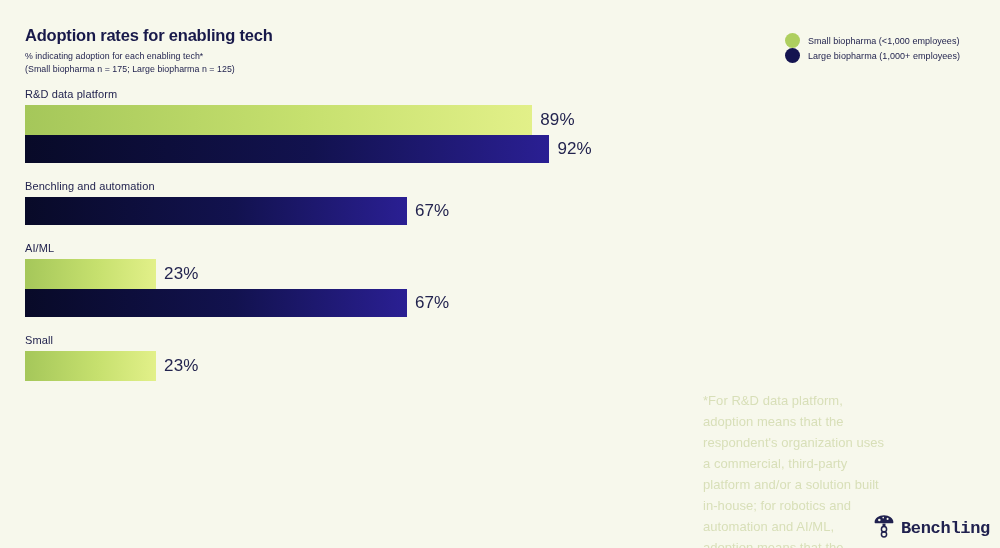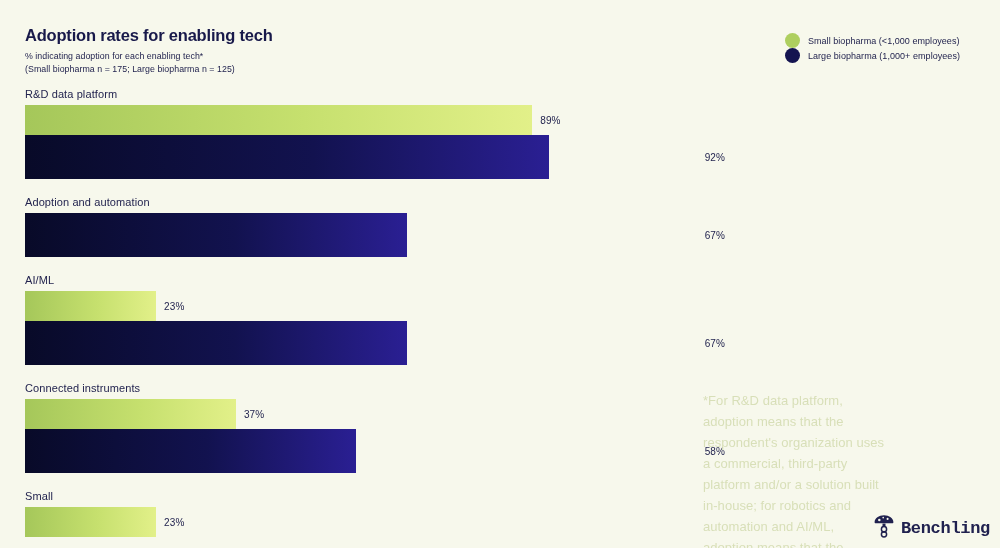--- a/index.html
+++ b/index.html
@@ -82,32 +82,32 @@
     color: #23244f;
     margin-bottom: 5px;
     letter-spacing: 0.1px;
     line-height: 1.1;
   }
   .bar-row {
     display: flex;
     align-items: center;
     height: 30px;
   }
-  .bar-row.navy { height: 44px; justify-content: space-between; }
+  .bar-row.navy { height: 28px; }
   .bar {
     height: 100%;
   }
   .bar.small {
     background: linear-gradient(to right, #a5c75a 0%, #c6e06e 55%, #e2f089 100%);
   }
   .bar.large {
     background: linear-gradient(to right, #080a28 0%, #12124f 55%, #2a1f93 100%);
   }
   .bar-value {
-    font-size: 10px;
+    font-size: 17px;
     color: #23244f;
     margin-left: 8px;
     letter-spacing: 0.1px;
     white-space: nowrap;
   }
 
   
   #footnote {
     position: absolute;
     left: 703px;
@@ -164,50 +164,39 @@
       <div class="bar small" style="width: 507.3px;"></div>
       <div class="bar-value">89%</div>
     </div>
     <div class="bar-row navy">
       <div class="bar large" style="width: 524.4px;"></div>
       <div class="bar-value">92%</div>
     </div>
   </div>
 
   <div class="bar-group">
-    <div class="group-label">Adoption and automation</div>
+    <div class="group-label">Benchling and automation</div>
     <div class="bar-row navy">
       <div class="bar large" style="width: 381.9px;"></div>
       <div class="bar-value">67%</div>
     </div>
   </div>
 
   <div class="bar-group">
     <div class="group-label">AI/ML</div>
     <div class="bar-row">
       <div class="bar small" style="width: 131.1px;"></div>
       <div class="bar-value">23%</div>
     </div>
     <div class="bar-row navy">
       <div class="bar large" style="width: 381.9px;"></div>
       <div class="bar-value">67%</div>
     </div>
   </div>
 
-  <div class="bar-group">
-    <div class="group-label">Connected instruments</div>
-    <div class="bar-row">
-      <div class="bar small" style="width: 210.9px;"></div>
-      <div class="bar-value">37%</div>
-    </div>
-    <div class="bar-row navy">
-      <div class="bar large" style="width: 330.6px;"></div>
-      <div class="bar-value">58%</div>
-    </div>
-  </div>
 
   <div class="bar-group">
     <div class="group-label">Small</div>
     <div class="bar-row">
       <div class="bar small" style="width: 131.1px;"></div>
       <div class="bar-value">23%</div>
     </div>
   </div>
 
 </div>

